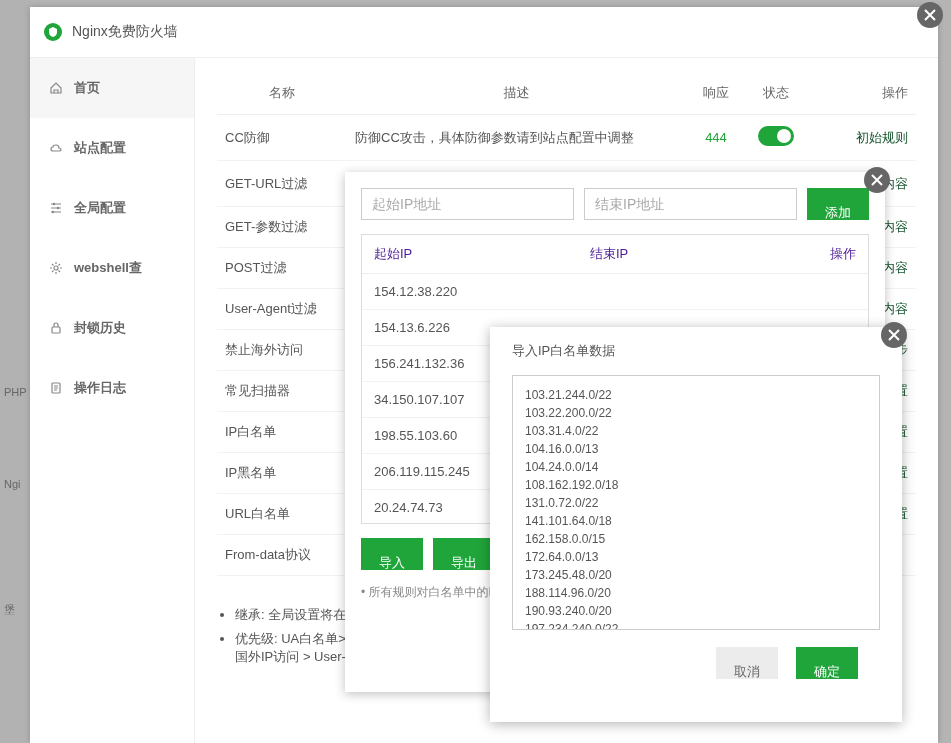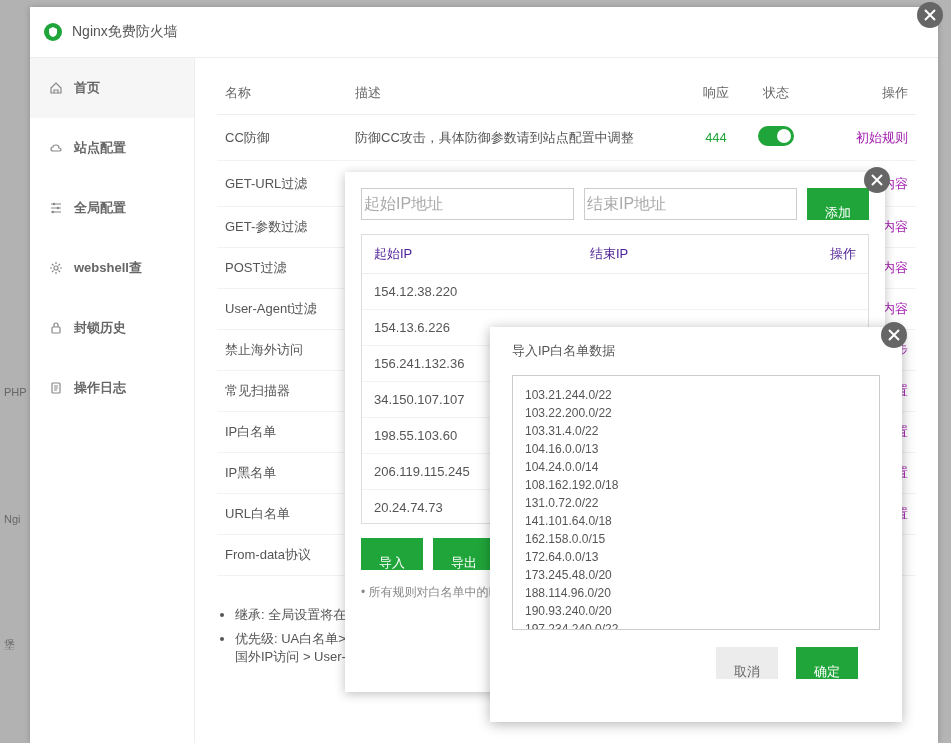--- a/index.html
+++ b/index.html
@@ -10,39 +10,39 @@
 .header .logo { width: 18px; height: 18px; border-radius: 50%; background: #20a53a; display: inline-flex; align-items: center; justify-content: center; margin-right: 10px; }
 .header .logo svg { width: 12px; height: 12px; }
 .header .title { font-size: 14px; color: #555; font-weight: 500; }
 .body { display: flex; height: calc(100% - 40px); }
 .sidebar { width: 165px; border-right: 1px solid #eee; background: #fff; font-weight: bold; }
 .side-item { display: flex; align-items: center; height: 60px; padding: 0 18px; color: #666; cursor: pointer; }
 .side-item.active { background: #f6f6f6; }
 .side-item .icon { width: 16px; margin-right: 10px; display: inline-flex; align-items: center; justify-content: center; color: #888; }
 .content { flex: 1; padding: 14px 22px; overflow: auto; }
 table.rules { width: 100%; border-collapse: collapse; }
-table.rules th { text-align: left; font-weight: 400; color: #666; padding: 12px 8px; border-bottom: 1px solid #eee; }
+table.rules th { text-align: center; font-weight: 400; color: #666; padding: 12px 8px; border-bottom: 1px solid #eee; }
 table.rules th:nth-child(3), table.rules th:nth-child(4) { text-align: center; }
 table.rules th:last-child { text-align: right; }
 table.rules td { padding: 11px 8px; color: #555; border-bottom: 1px solid #f2f2f2; }
 table.rules td.resp { text-align: center; color: #20a53a; }
 table.rules td.status { text-align: center; }
 table.rules td.op { text-align: right; }
-table.rules td.op a { color: #a21caf; cursor: pointer; }
+table.rules td.op a { color: #14532d; cursor: pointer; }
 .toggle { display: inline-block; width: 36px; height: 20px; background: #20a53a; border-radius: 10px; position: relative; }
 .toggle::after { content: ""; position: absolute; right: 3px; top: 3px; width: 14px; height: 14px; background: #fff; border-radius: 50%; }
 .notes { margin-top: 30px; color: #555; }
 .notes li { margin: 6px 0 6px 18px; }
 .close-btn { position: absolute; width: 26px; height: 26px; background: #666; border-radius: 50%; display: flex; align-items: center; justify-content: center; color: #eee; cursor: pointer; }
 .close-btn.top { right: -5px; top: -5px; }
 .modal1 { position: absolute; left: 345px; top: 172px; width: 540px; height: 520px; background: #fff; box-shadow: 0 2px 10px rgba(0,0,0,0.25); }
 .modal1 .mh { height: 44px; display: flex; align-items: center; padding: 0 16px; border-bottom: 1px solid #eee; color: #555; }
 .modal1 .mb { padding: 16px; }
 .ip-row { display: flex; gap: 10px; margin-bottom: 14px; }
-.ip-row input { flex: 1; height: 32px; border: 1px solid #ccc; padding: 0 2px; font-size: 16px; }
+.ip-row input { flex: 1; height: 32px; border: 1px solid #ccc; padding: 0 10px; font-size: 14px; }
 .ip-row input::placeholder { color: #aaa; }
 .btn { height: 32px; padding: 16px 18px; border: none; cursor: pointer; font-size: 13px; }
 .btn-green { background: #20a53a; color: #fff; }
 .btn-grey { background: #ececec; color: #666; }
 .modal1 .list { border: 1px solid #ddd; height: 290px; overflow-y: scroll; }
 .modal1 .list-header { display: flex; padding: 10px 12px; color: #4c1d95; border-bottom: 1px solid #eee; }
 .modal1 .list-header .c1 { flex: 1; }
 .modal1 .list-header .c2 { flex: 1; }
 .modal1 .list-header .c3 { width: 50px; text-align: right; }
 .modal1 .list-row { padding: 10px 12px; border-bottom: 1px solid #f2f2f2; color: #555; }
@@ -56,21 +56,21 @@
 .modal2 .ft { display: flex; justify-content: flex-end; gap: 18px; padding: 14px 22px 0; }
 .modal2-close { position: absolute; right: -5px; top: -5px; }
 .left-strip { position: absolute; left: 0; top: 0; bottom: 0; width: 30px; background: #eee; color: #888; font-size: 11px; padding-top: 384px; }
 .left-strip span { display: block; padding: 2px 4px; }
 </style>
 </head>
 <body>
 
 <div class="left-strip">
   <span>PHP</span>
-  <span style="margin-top:111px">Ngi</span>
+  <span style="margin-top:76px">Ngi</span>
   <span style="margin-top:108px">堡</span>
 </div>
 
 <div class="overlay"></div>
 
 <div class="main-window">
   <div class="close-btn top">
     <svg width="12" height="12" viewBox="0 0 12 12">
         <path d="M1 1 L11 11 M11 1 L1 11" stroke="#fff" stroke-width="2"></path>
       </svg>

